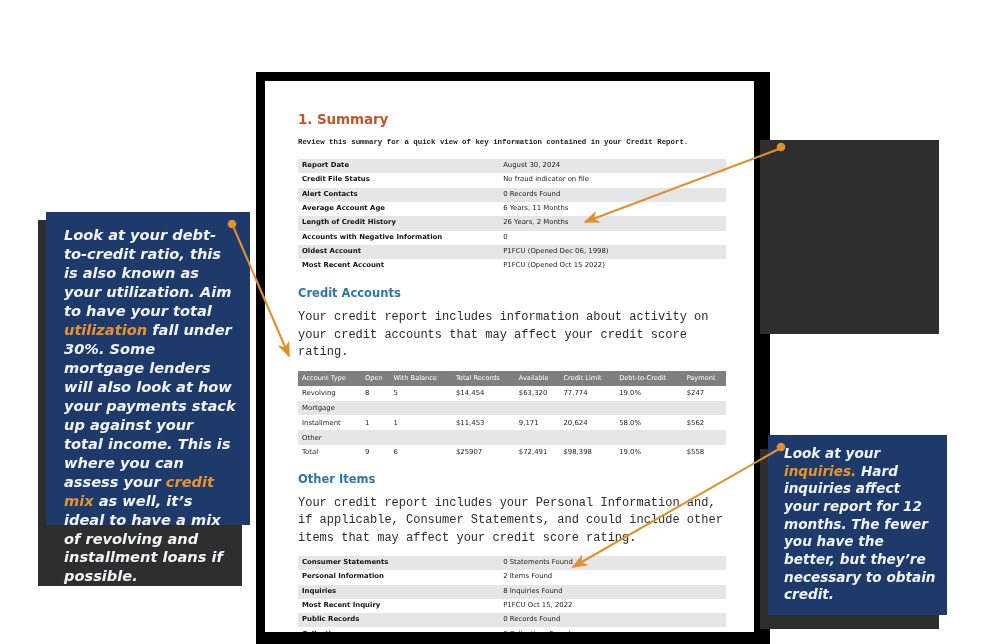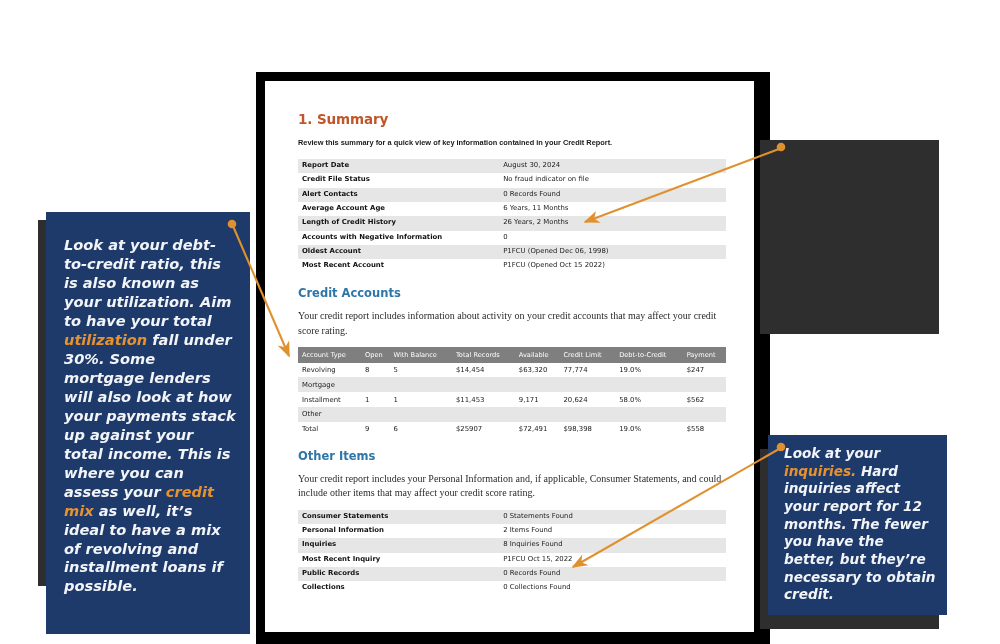--- a/index.html
+++ b/index.html
@@ -56,30 +56,30 @@
     letter-spacing: -0.1px;
   }
   h2.sub-title {
     font-family: "DejaVu Sans", sans-serif;
     font-size: 11.5px;
     font-weight: bold;
     color: #2E75A8;
     margin: 0 0 9px 0;
   }
   p.lead {
-    font-family: Liberation Sans, sans-serif;
+    font-family: Liberation Mono, monospace;
     font-size: 7.4px;
     font-weight: bold;
     color: #1a1a1a;
     margin: 0 0 11px 0;
     line-height: 1.35;
   }
   p.desc {
-    font-family: Liberation Serif, serif;
-    font-size: 10px;
+    font-family: Liberation Mono, monospace;
+    font-size: 12px;
     font-weight: normal;
     color: #2b2b2b;
     margin: 0 0 9px 0;
     line-height: 1.45;
   }
 
   
   table.kv {
     width: 100%;
     border-collapse: collapse;
@@ -157,22 +157,22 @@
   .callout .hl {
     color: #E8922E;
     font-style: italic;
     font-weight: bold;
   }
 
   #callout-left {
     left: 46px;
     top: 176px;
     width: 204px;
-    height: 422px;
-    padding: 24px 14px 10px 18px;
+    height: 313px;
+    padding: 14px 14px 10px 18px;
     font-size: 14.6px;
   }
   #shadow-left {
     left: 38px;
     top: 184px;
     width: 204px;
     height: 366px;
   }
 
   #callout-top-right {

